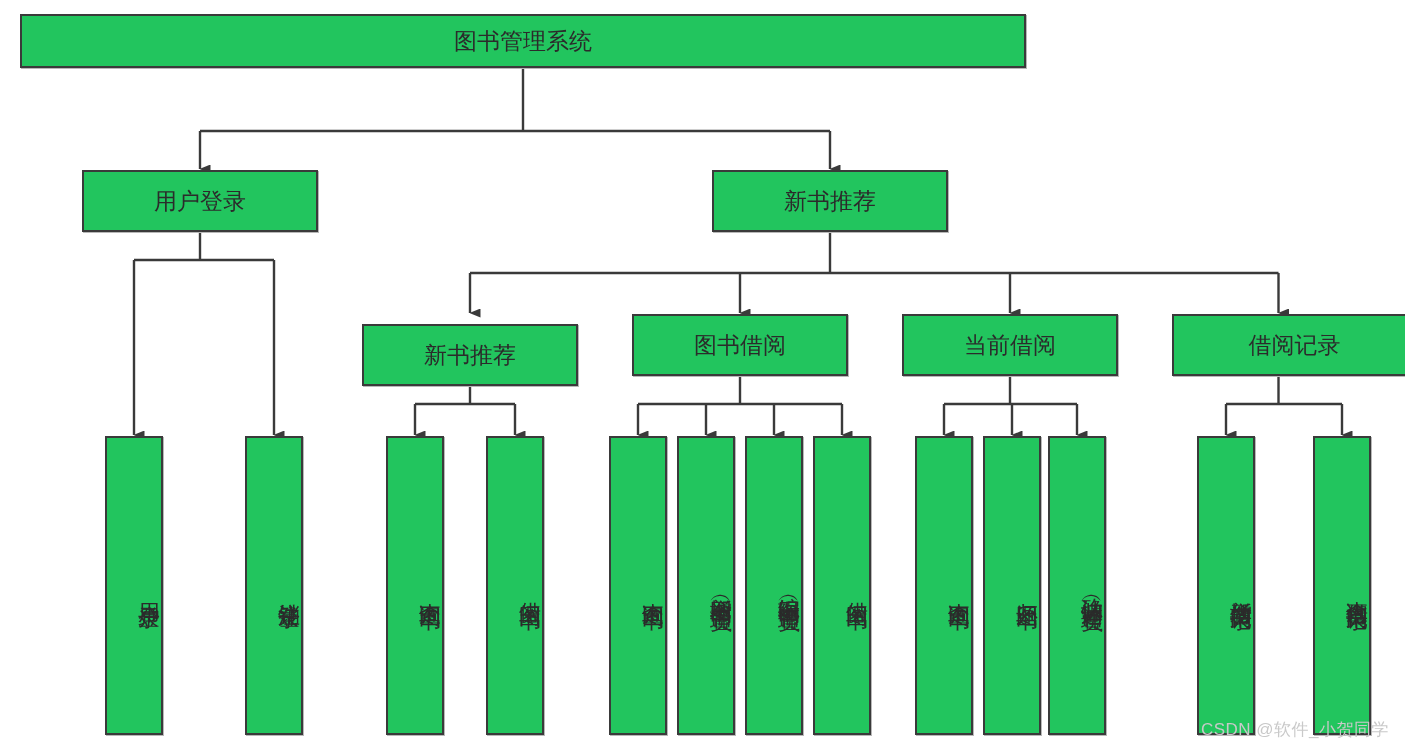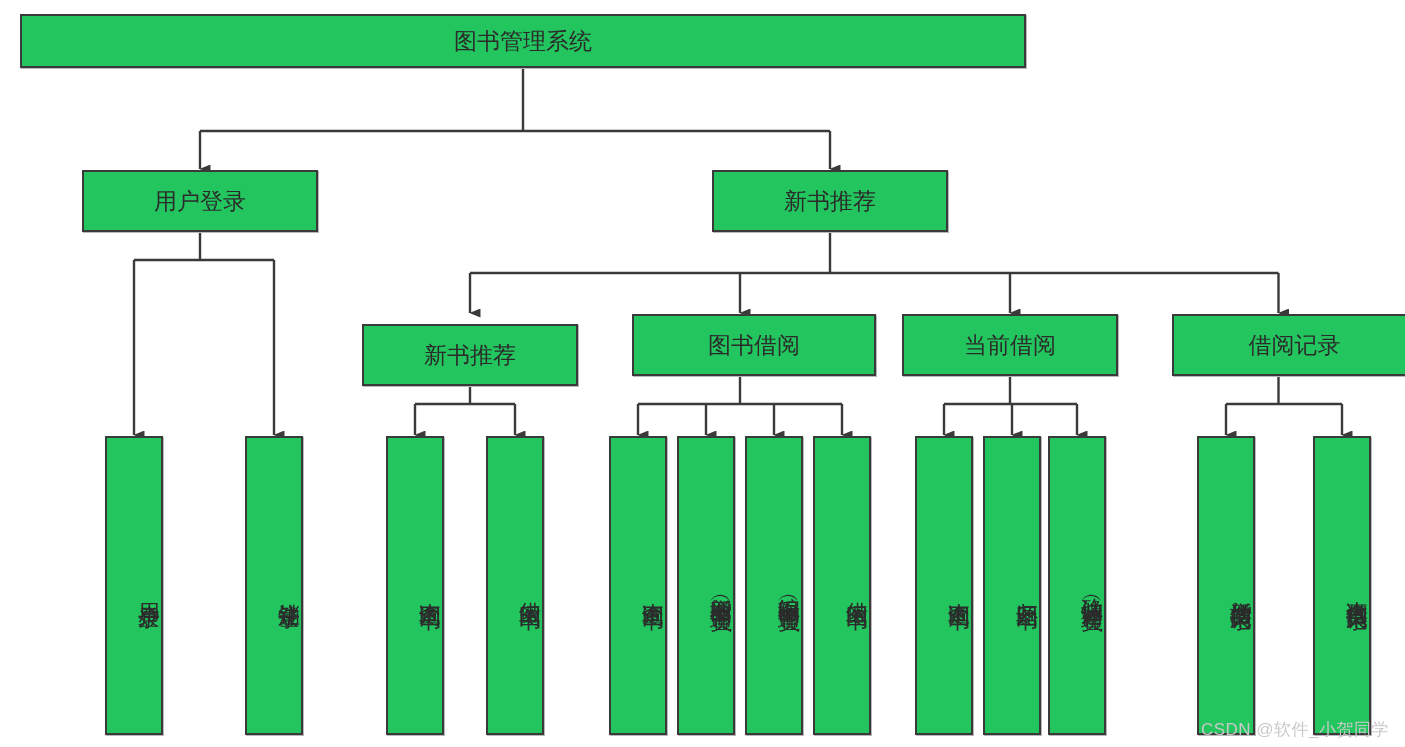--- a/index.html
+++ b/index.html
@@ -134,21 +134,21 @@
       </div>
       <div class="node level-2" style="left: 82px; top: 170px; width: 236px; height: 62px;">
         <span class="node-label">用户登录</span>
       </div>
       <div class="node level-2" style="left: 712px; top: 170px; width: 236px; height: 62px;">
         <span class="node-label">新书推荐</span>
       </div>
       <div class="node level-3" style="left: 362px; top: 314px; width: 216px; height: 62px; margin-top: 10px;">
         <span class="node-label">新书推荐</span>
       </div>
-      <div class="node level-3" style="left: 632px; top: 314px; width: 244px; height: 62px;">
+      <div class="node level-3" style="left: 632px; top: 314px; width: 216px; height: 62px;">
         <span class="node-label">图书借阅</span>
       </div>
       <div class="node level-3" style="left: 902px; top: 314px; width: 216px; height: 62px;">
         <span class="node-label">当前借阅</span>
       </div>
       <div class="node level-3" style="left: 1172px; top: 314px; width: 245px; height: 62px;">
         <span class="node-label">借阅记录</span>
       </div>
       <div class="node leaf" style="left: 105px; top: 436px; width: 58px; height: 299px;">
         <span class="node-label">用户登录</span>

